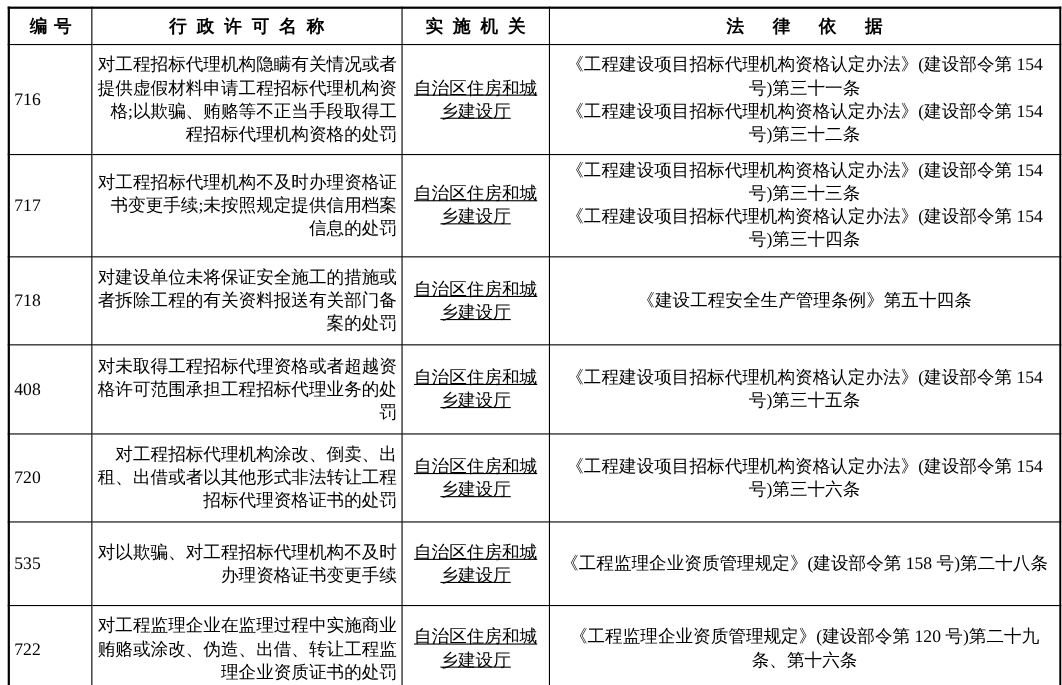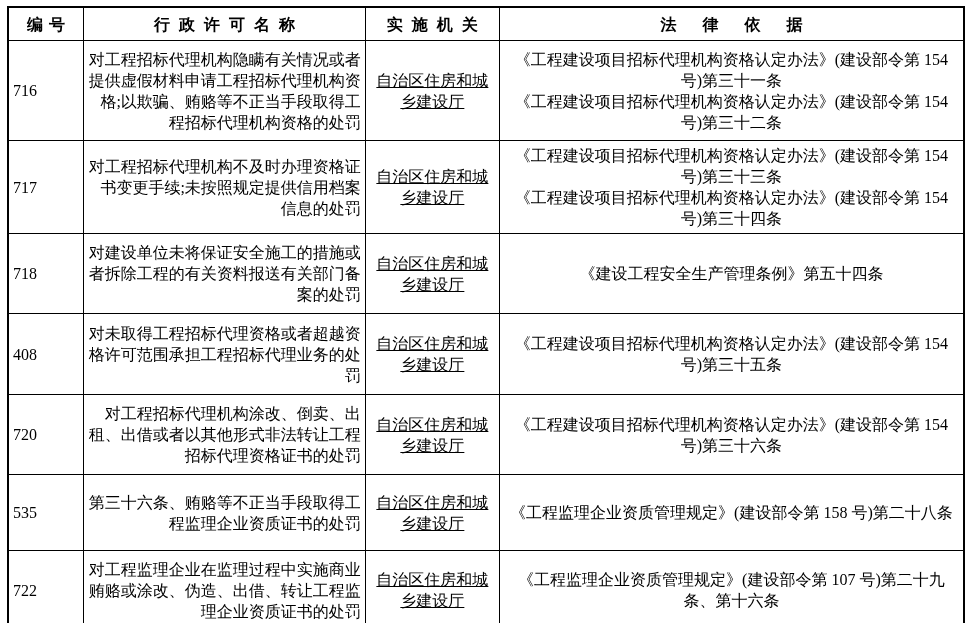--- a/index.html
+++ b/index.html
@@ -109,28 +109,28 @@
     <tr class="row-h4">
       <td class="cell-id">720</td>
       <td class="cell-name">对工程招标代理机构涂改、倒卖、出租、出借或者以其他形式非法转让工程招标代理资格证书的处罚</td>
       <td class="cell-agency">自治区住房和城乡建设厅</td>
       <td class="cell-legal">
         <div class="legal-line">《工程建设项目招标代理机构资格认定办法》(建设部令第 154 号)第三十六条</div>
       </td>
     </tr>
     <tr class="row-h5">
       <td class="cell-id">535</td>
-      <td class="cell-name">第三十六条、贿赂等不正当手段取得工程监理企业资质证书的处罚</td>
+      <td class="cell-name">对以欺骗、对工程招标代理机构不及时办理资格证书变更手续</td>
       <td class="cell-agency">自治区住房和城乡建设厅</td>
       <td class="cell-legal">
         <div class="legal-line">《工程监理企业资质管理规定》(建设部令第 158 号)第二十八条</div>
       </td>
     </tr>
     <tr class="row-h6">
       <td class="cell-id">722</td>
       <td class="cell-name">对工程监理企业在监理过程中实施商业贿赂或涂改、伪造、出借、转让工程监理企业资质证书的处罚</td>
       <td class="cell-agency">自治区住房和城乡建设厅</td>
       <td class="cell-legal">
-        <div class="legal-line">《工程监理企业资质管理规定》(建设部令第 107 号)第二十九条、第十六条</div>
+        <div class="legal-line">《工程监理企业资质管理规定》(建设部令第 120 号)第二十九条、第十六条</div>
       </td>
     </tr>
   </tbody>
 </table>
 
 </body></html>

